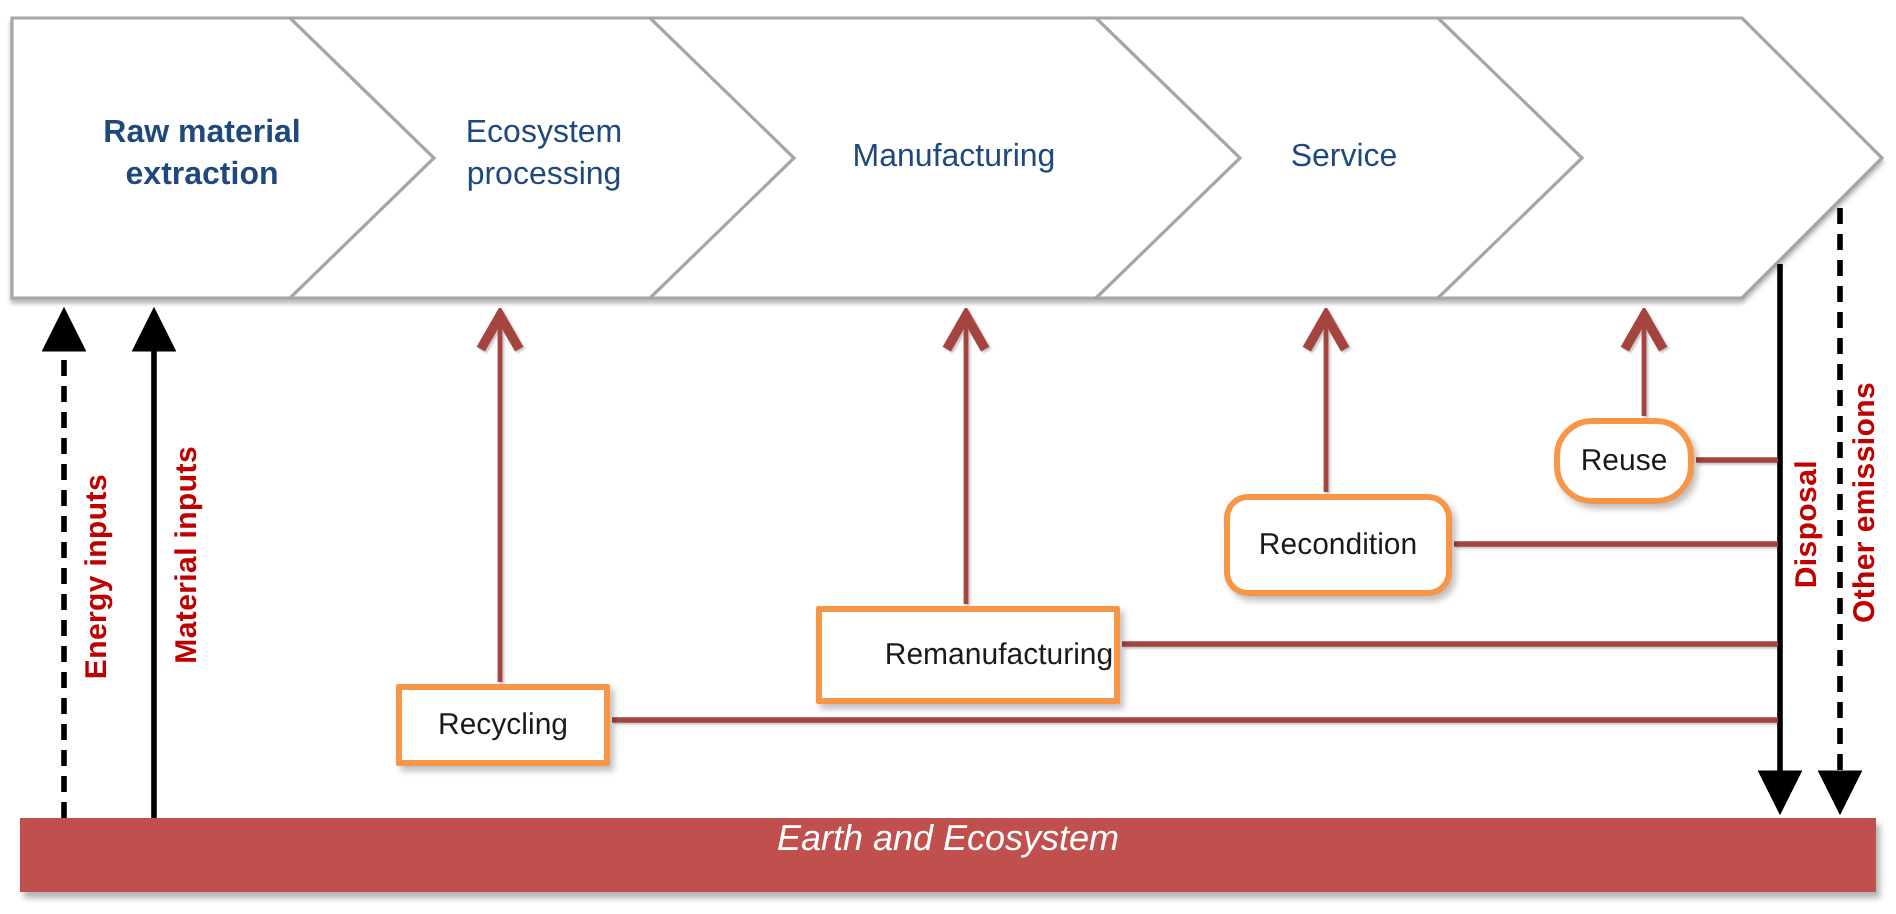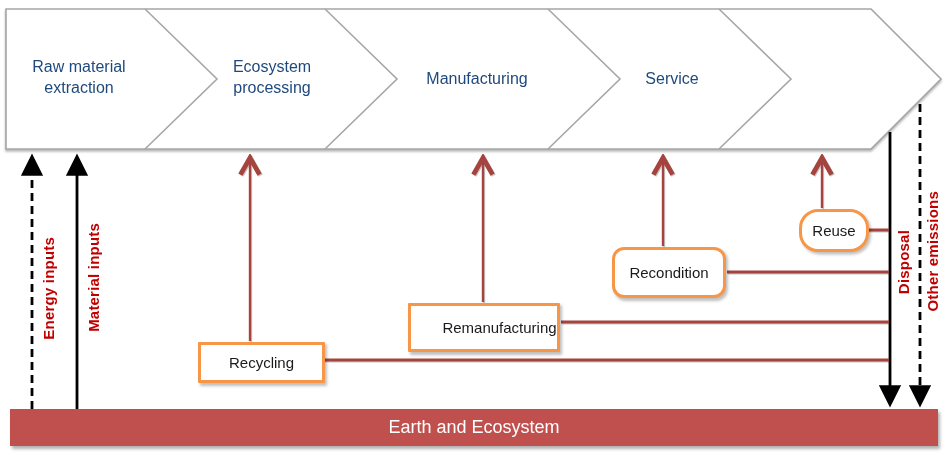--- a/index.html
+++ b/index.html
@@ -49,25 +49,25 @@
     font-size: 15px;
     font-weight: 700;
     letter-spacing: 0.2px;
   }
   .footer-bar {
     position: absolute;
     left: 10px; top: 409px;
     width: 928px; height: 37px;
     background: #c0504d;
     display: flex;
-    align-items: center;
     justify-content: center;
     color: #ffffff;
     font-size: 18px;
     box-shadow: 2px 3px 3px rgba(0,0,0,0.3);
+    font-style: italic;
   }
 </style>
 </head>
 <body>
 
 <div class="canvas">
 
   <svg class="layer" viewBox="0 0 948 457">
     <defs>
       <marker id="triBlack" viewBox="0 0 8 8" markerWidth="8" markerHeight="8" refX="6" refY="4" orient="auto">
@@ -98,41 +98,41 @@
       <line x1="727" y1="272" x2="889" y2="272" stroke="#a5433f" stroke-width="2.8"></line>
       <line x1="848" y1="230" x2="889" y2="230" stroke="#a5433f" stroke-width="2.8"></line>
 
       <line x1="250" y1="341" x2="250" y2="159" stroke="#a5433f" stroke-width="2.4" marker-end="url(#veeRed)"></line>
       <line x1="483" y1="302" x2="483" y2="159" stroke="#a5433f" stroke-width="2.4" marker-end="url(#veeRed)"></line>
       <line x1="663" y1="246" x2="663" y2="159" stroke="#a5433f" stroke-width="2.4" marker-end="url(#veeRed)"></line>
       <line x1="822" y1="208" x2="822" y2="159" stroke="#a5433f" stroke-width="2.4" marker-end="url(#veeRed)"></line>
     </g>
   </svg>
 
-  <div class="stage-label" style="left:14px; top:56px; width:130px;">Raw material extraction</div>
+  <div class="stage-label" style="left:36px; top:56px; width:130px;font-weight:bold;">Raw material extraction</div>
   <div class="stage-label" style="left:207px; top:56px; width:130px;">Ecosystem processing</div>
   <div class="stage-label" style="left:397px; top:68px; width:160px;">Manufacturing</div>
   <div class="stage-label" style="left:612px; top:68px; width:120px;">Service</div>
 
   <div class="vlabel" style="left:40px; top:237px;">Energy inputs</div>
   <div class="vlabel" style="left:85px; top:223px;">Material inputs</div>
 
   <div class="vlabel" style="left:895px; top:230px;">Disposal</div>
   <div class="vlabel" style="left:924px; top:191px;">Other emissions</div>
 
-  <div class="loop-box" style="left:198px; top:342px; width:127px; height:41px;">
+  <div class="loop-box" style="left:198px; top:342px; width:107px; height:41px;">
     <span>Recycling</span>
   </div>
   <div class="loop-box" style="left:408px; top:303px; width:152px; height:49px;padding-left:31px;">
     <span>Remanufacturing</span>
   </div>
   <div class="loop-box" style="left:612px; top:247px; width:114px; height:51px;border-radius:12px;">
     <span>Recondition</span>
   </div>
-  <div class="loop-box" style="left:799px; top:209px; width:70px; height:43px;border-radius:19px;">
+  <div class="loop-box" style="left:777px; top:209px; width:70px; height:43px;border-radius:19px;">
     <span>Reuse</span>
   </div>
 
   <div class="footer-bar">
     <span>Earth and Ecosystem</span>
   </div>
 
 </div>
 
 </body></html>

